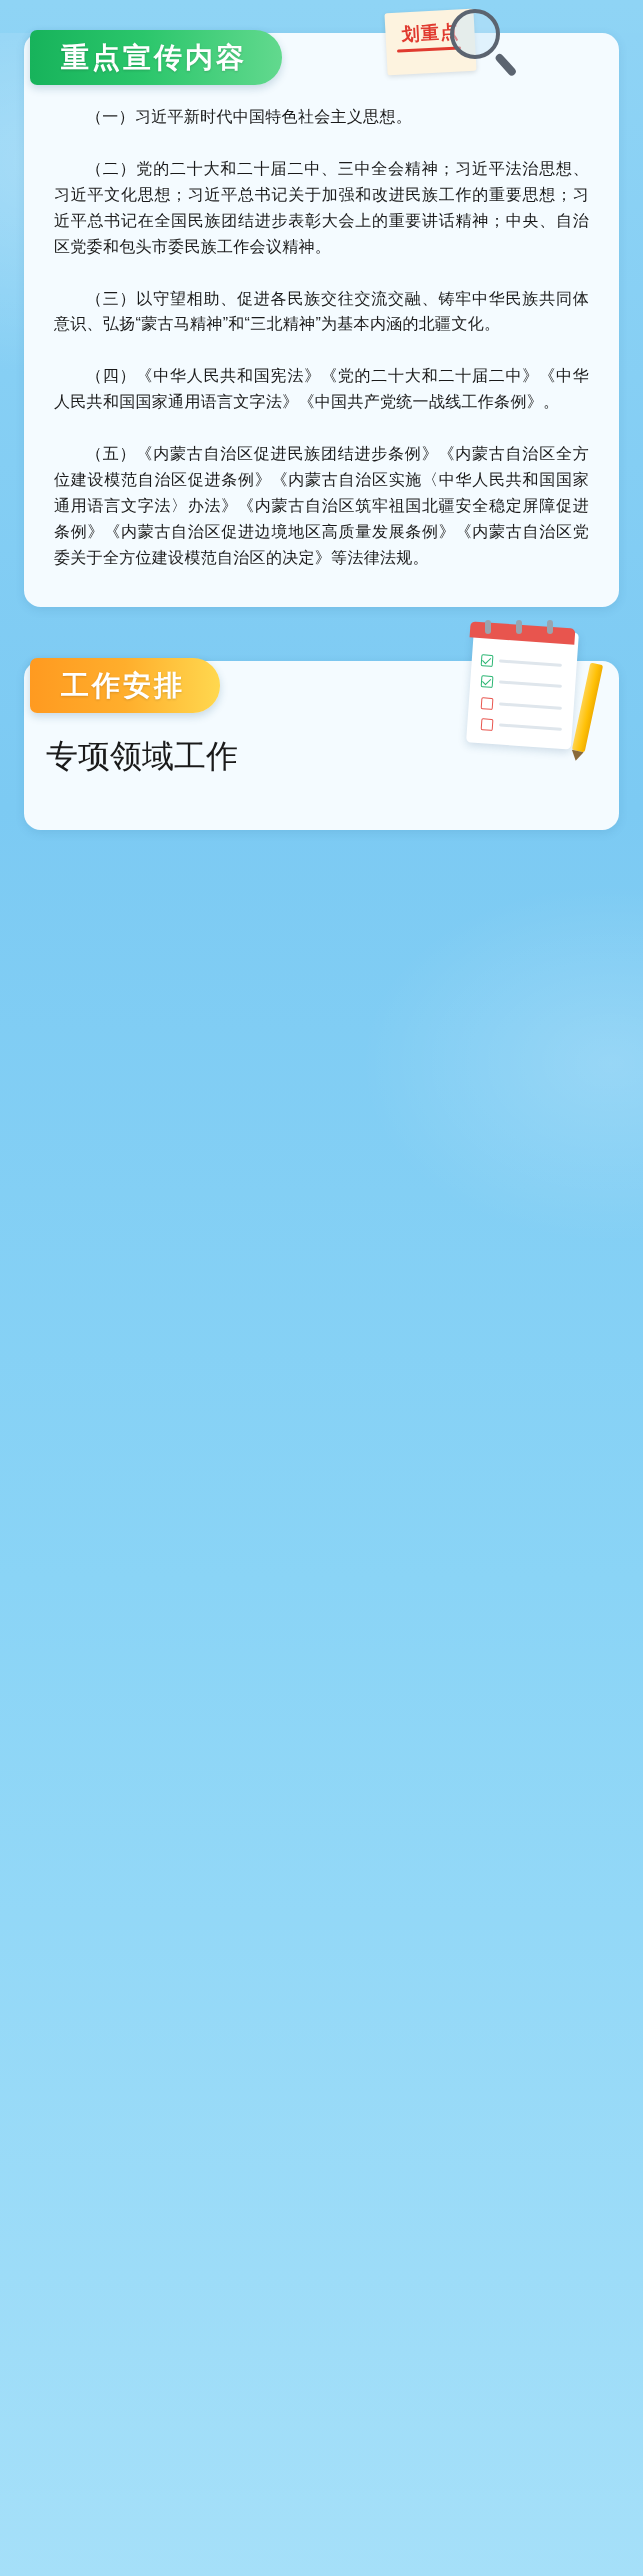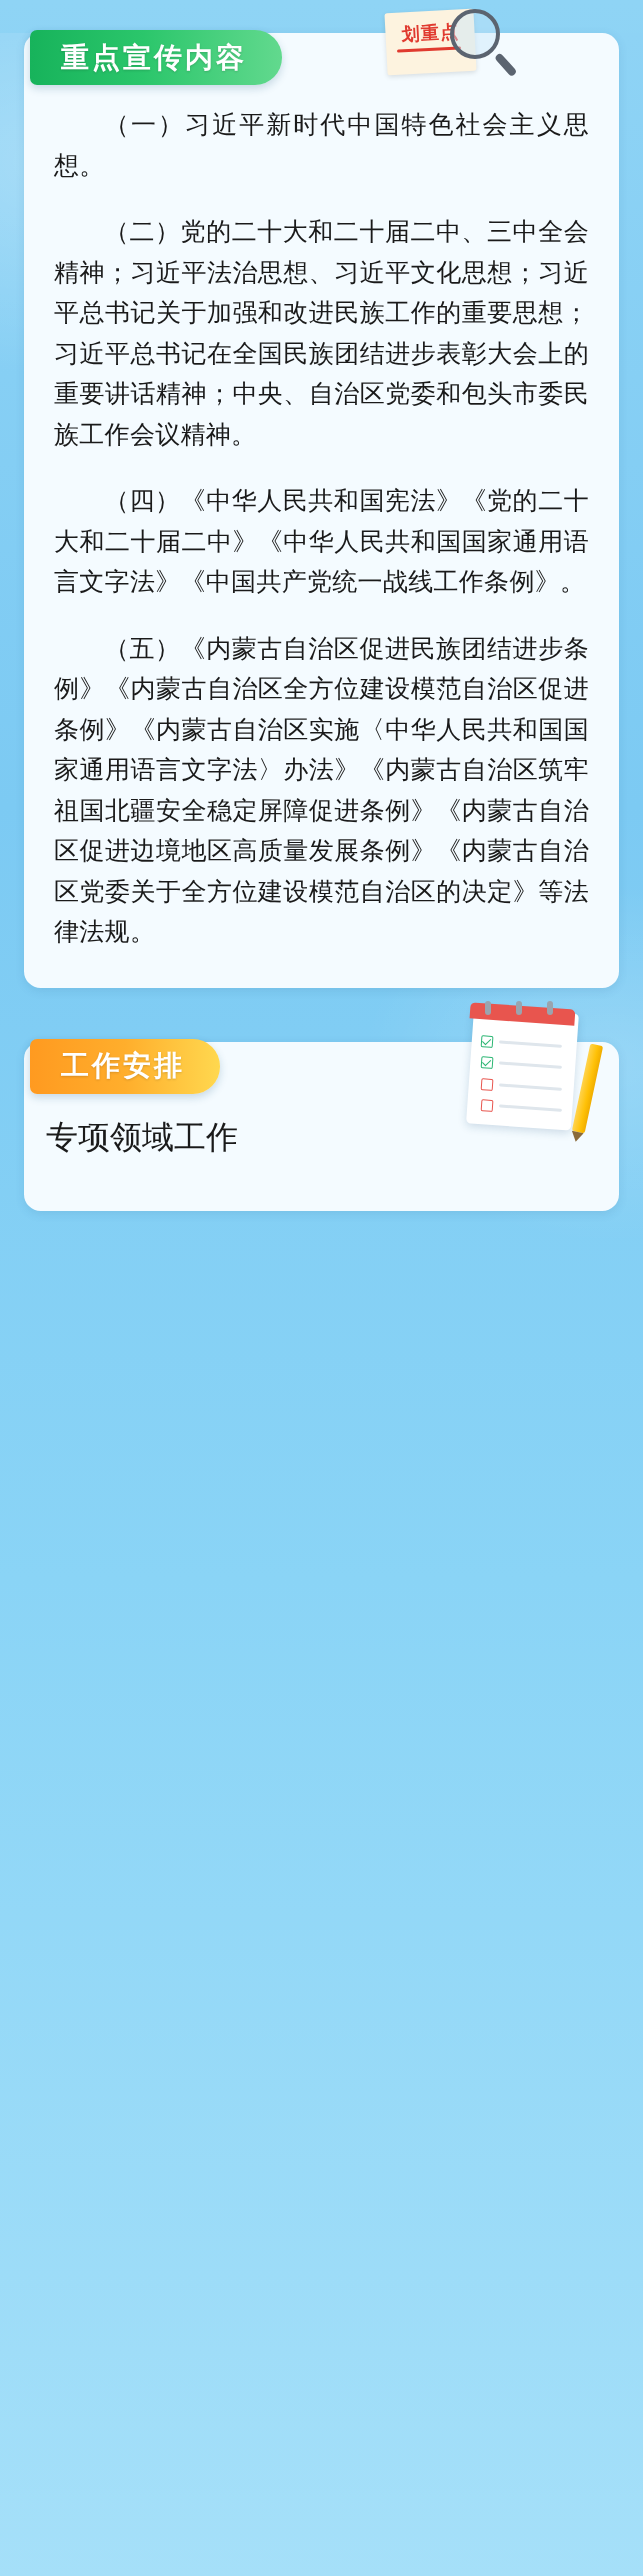--- a/index.html
+++ b/index.html
@@ -216,21 +216,21 @@
     bottom: -10px;
     left: 0;
     width: 0; height: 0;
     border-left: 6.6px solid transparent;
     border-right: 6.6px solid transparent;
     border-top: 10.7px solid #8a6a3a;
   }
 
   
   .para {
-    font-size: 25px;
+    font-size: 16px;
     line-height: 1.62;
     color: #1a1a1a;
     margin: 0 0 26px 0;
     text-align: justify;
     letter-spacing: 0.3px;
     font-family: "Liberation Sans", "DejaVu Sans", sans-serif;
   }
   .para.indent { text-indent: 2em; }
   .para:last-child { margin-bottom: 0; }
   .subhead {
@@ -255,20 +255,21 @@
     <div class="stamp">
       <div class="stamp-paper"></div>
       <div class="stamp-text">划重点</div>
       <div class="stamp-underline"></div>
       <div class="magnifier-glass"></div>
       <div class="magnifier-handle"></div>
     </div>
 
     <p class="para indent">（一）习近平新时代中国特色社会主义思想。</p>
     <p class="para indent">（二）党的二十大和二十届二中、三中全会精神；习近平法治思想、习近平文化思想；习近平总书记关于加强和改进民族工作的重要思想；习近平总书记在全国民族团结进步表彰大会上的重要讲话精神；中央、自治区党委和包头市委民族工作会议精神。</p>
+    <p class="para indent">（三）以守望相助、促进各民族交往交流交融、铸牢中华民族共同体意识、弘扬“蒙古马精神”和“三北精神”为基本内涵的北疆文化。</p>
     <p class="para indent">（四）《中华人民共和国宪法》《党的二十大和二十届二中》《中华人民共和国国家通用语言文字法》《中国共产党统一战线工作条例》。</p>
     <p class="para indent">（五）《内蒙古自治区促进民族团结进步条例》《内蒙古自治区全方位建设模范自治区促进条例》《内蒙古自治区实施〈中华人民共和国国家通用语言文字法〉办法》《内蒙古自治区筑牢祖国北疆安全稳定屏障促进条例》《内蒙古自治区促进边境地区高质量发展条例》《内蒙古自治区党委关于全方位建设模范自治区的决定》等法律法规。</p>
   </div>
 
   <div class="card card-2">
 
     <div class="banner orange">
       <span class="banner-title">工作安排</span>
     </div>
 

